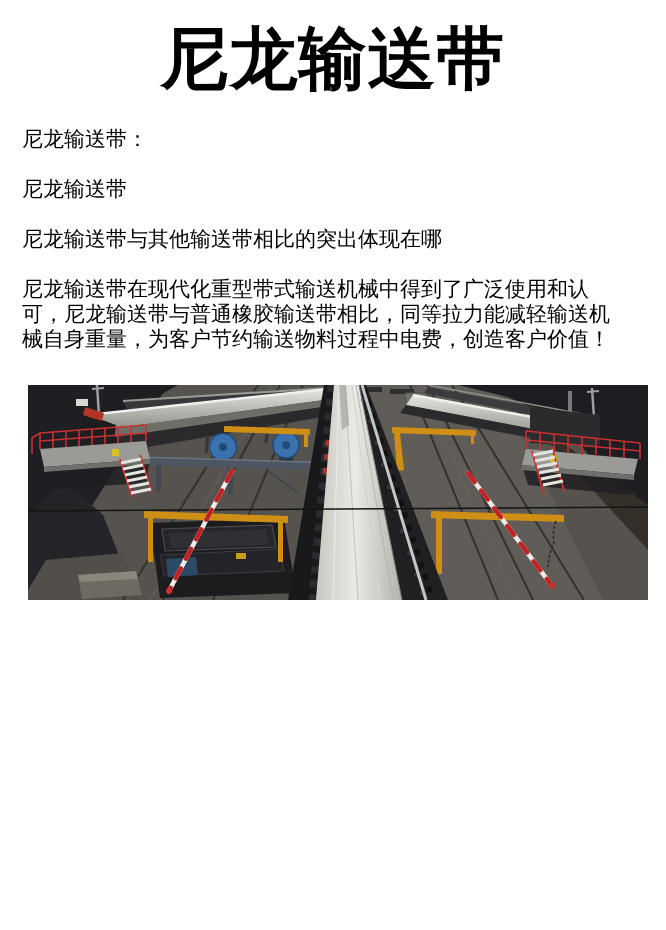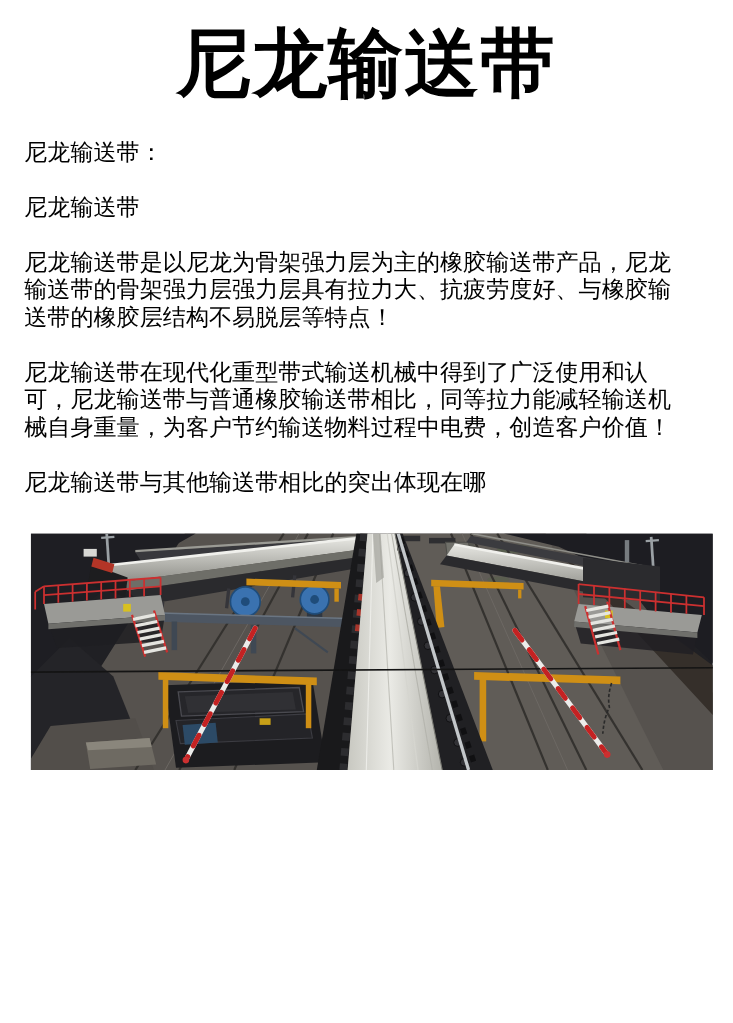--- a/index.html
+++ b/index.html
@@ -49,23 +49,22 @@
 </head>
 <body>
 
 <div class="page">
 
   <h1 class="title">尼龙输送带</h1>
 
   <div class="article">
     <p>尼龙输送带：</p>
     <p>尼龙输送带</p>
-    <p>尼龙输送带是以尼龙为骨架强力层为主的橡胶输送带产品，尼龙输送带的骨架强力层强力层具有拉力大、抗疲劳度好、与橡胶输送带的橡胶层结构不易脱层等特点！</p>
+    <p>尼龙输送带与其他输送带相比的突出体现在哪</p>
     <p>尼龙输送带在现代化重型带式输送机械中得到了广泛使用和认可，尼龙输送带与普通橡胶输送带相比，同等拉力能减轻输送机械自身重量，为客户节约输送物料过程中电费，创造客户价值！</p>
-    <p>尼龙输送带与其他输送带相比的突出体现在哪</p>
   </div>
 
   <figure class="photo">
     <svg viewBox="0 0 620 215" preserveAspectRatio="none" role="img" aria-label="煤场带式输送机现场照片：中间为浅色输送带，两侧为红色护栏平台、斜向输送机、蓝色滚筒、黄色龙门架与红白相间栏杆">
       <defs>
         <linearGradient id="beltGrad" x1="0" y1="0" x2="1" y2="0">
           <stop offset="0" stop-color="#c8c8c1"></stop>
           <stop offset="0.45" stop-color="#ececе7" stop-opacity="1"></stop>
           <stop offset="0.45" stop-color="#ececе7"></stop>
           <stop offset="1" stop-color="#b3b3ac"></stop>

